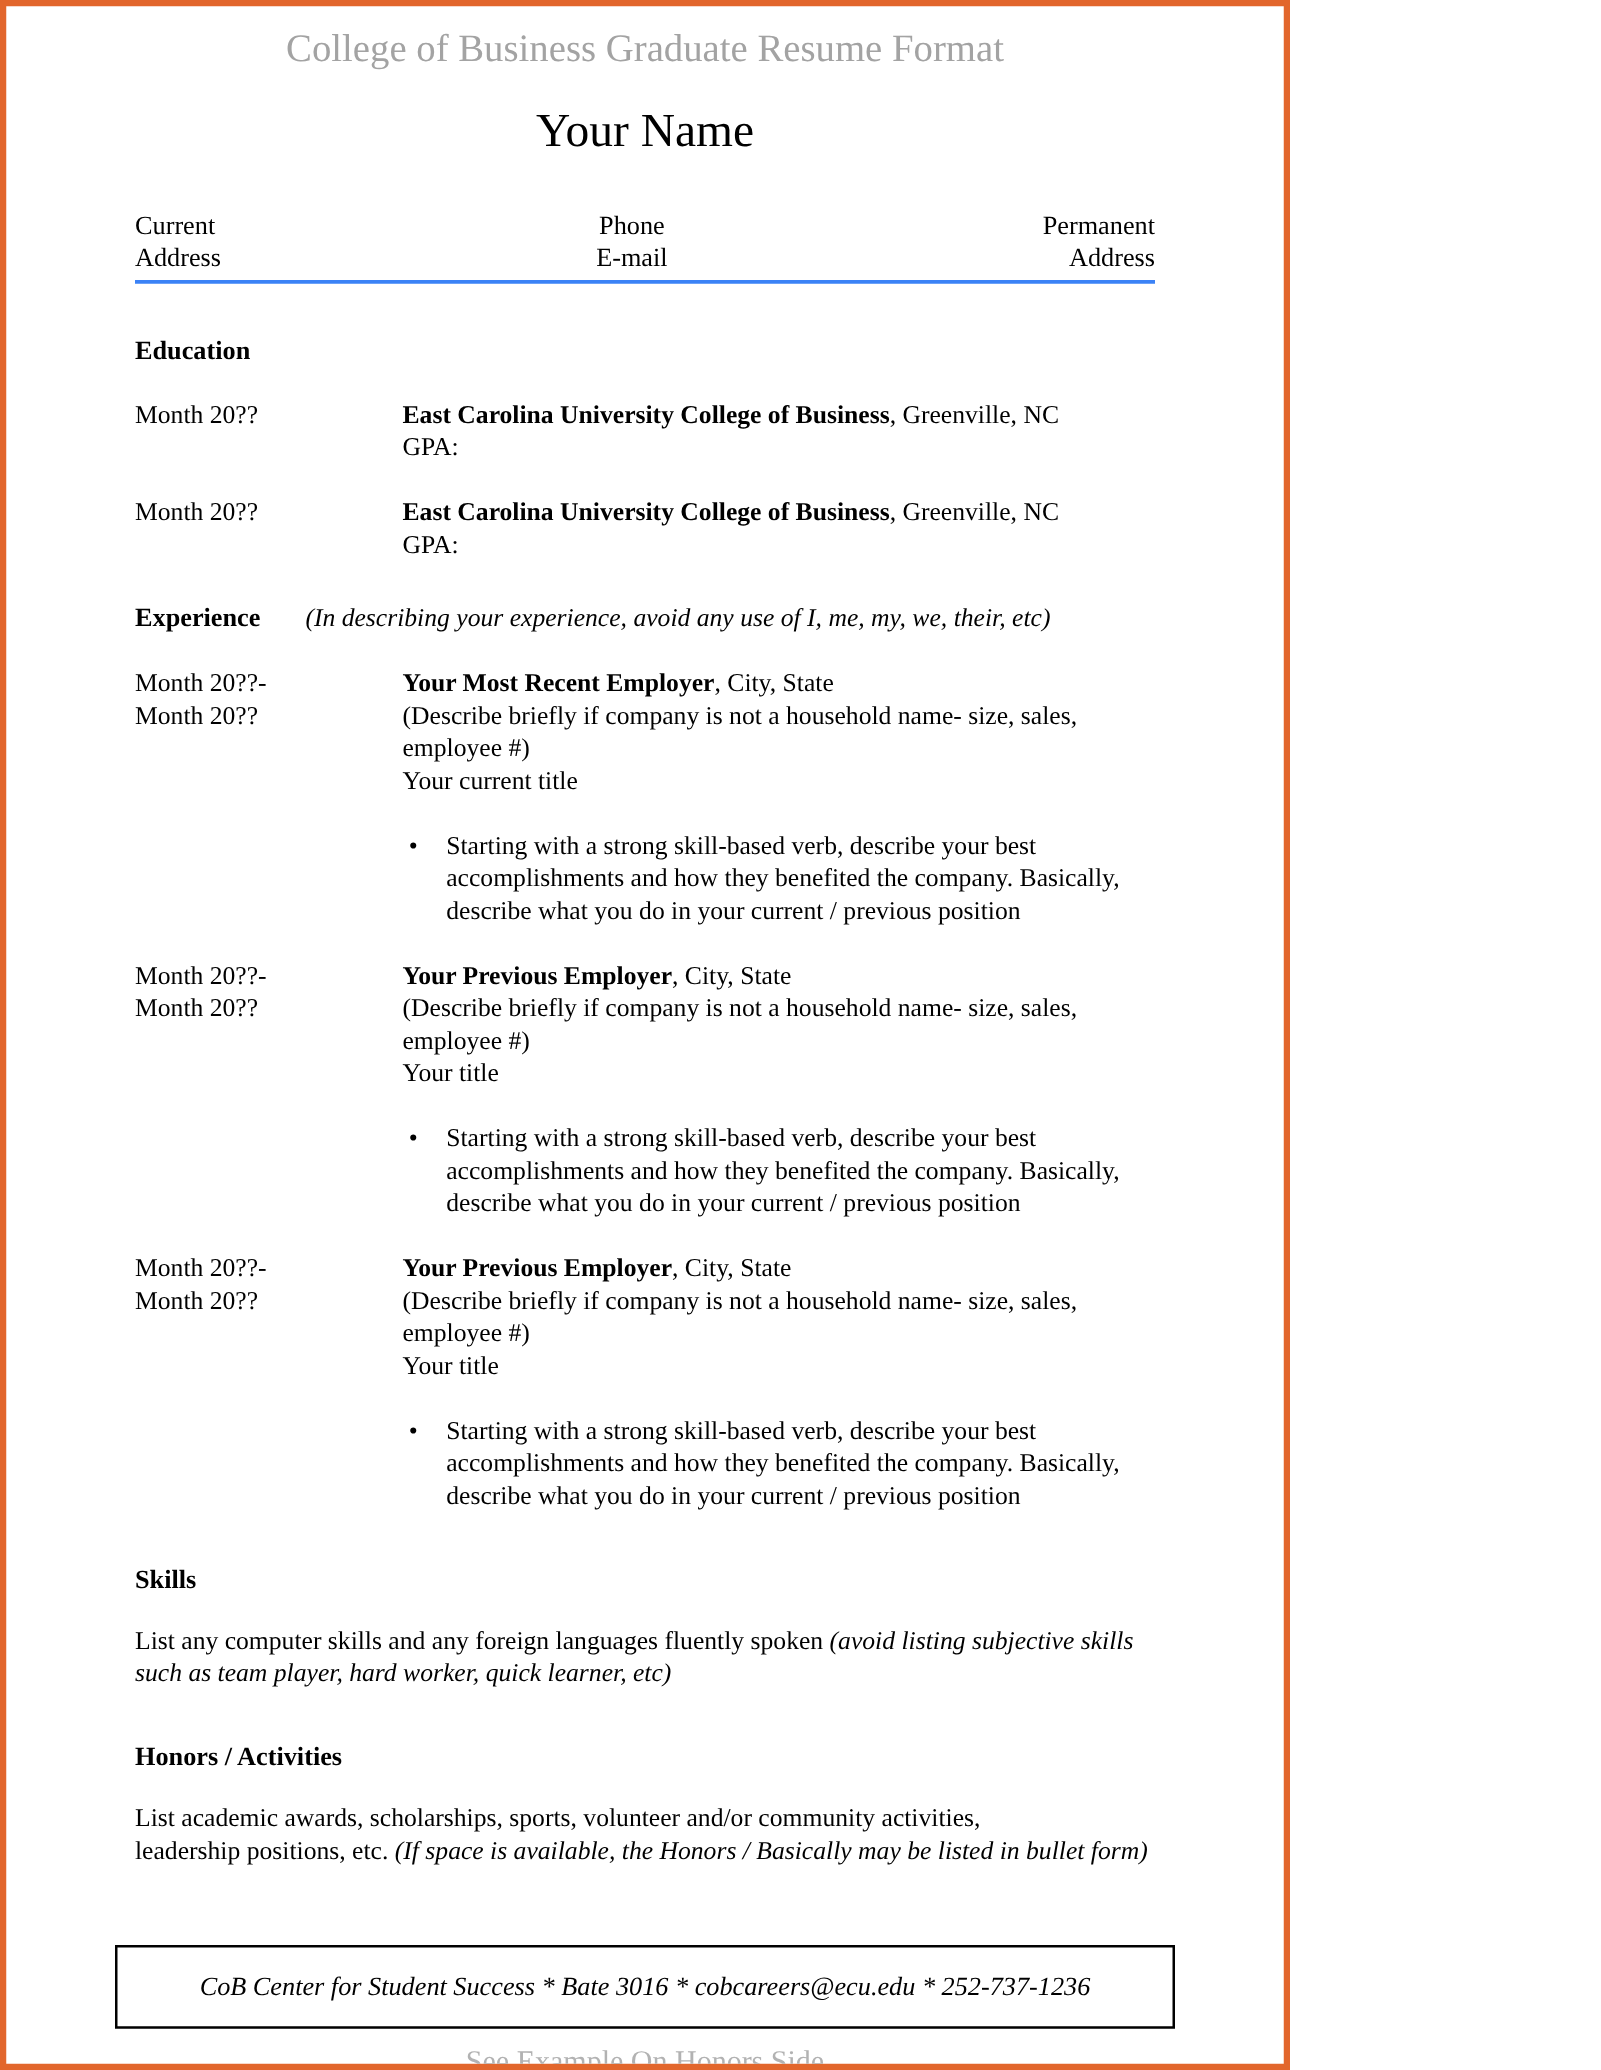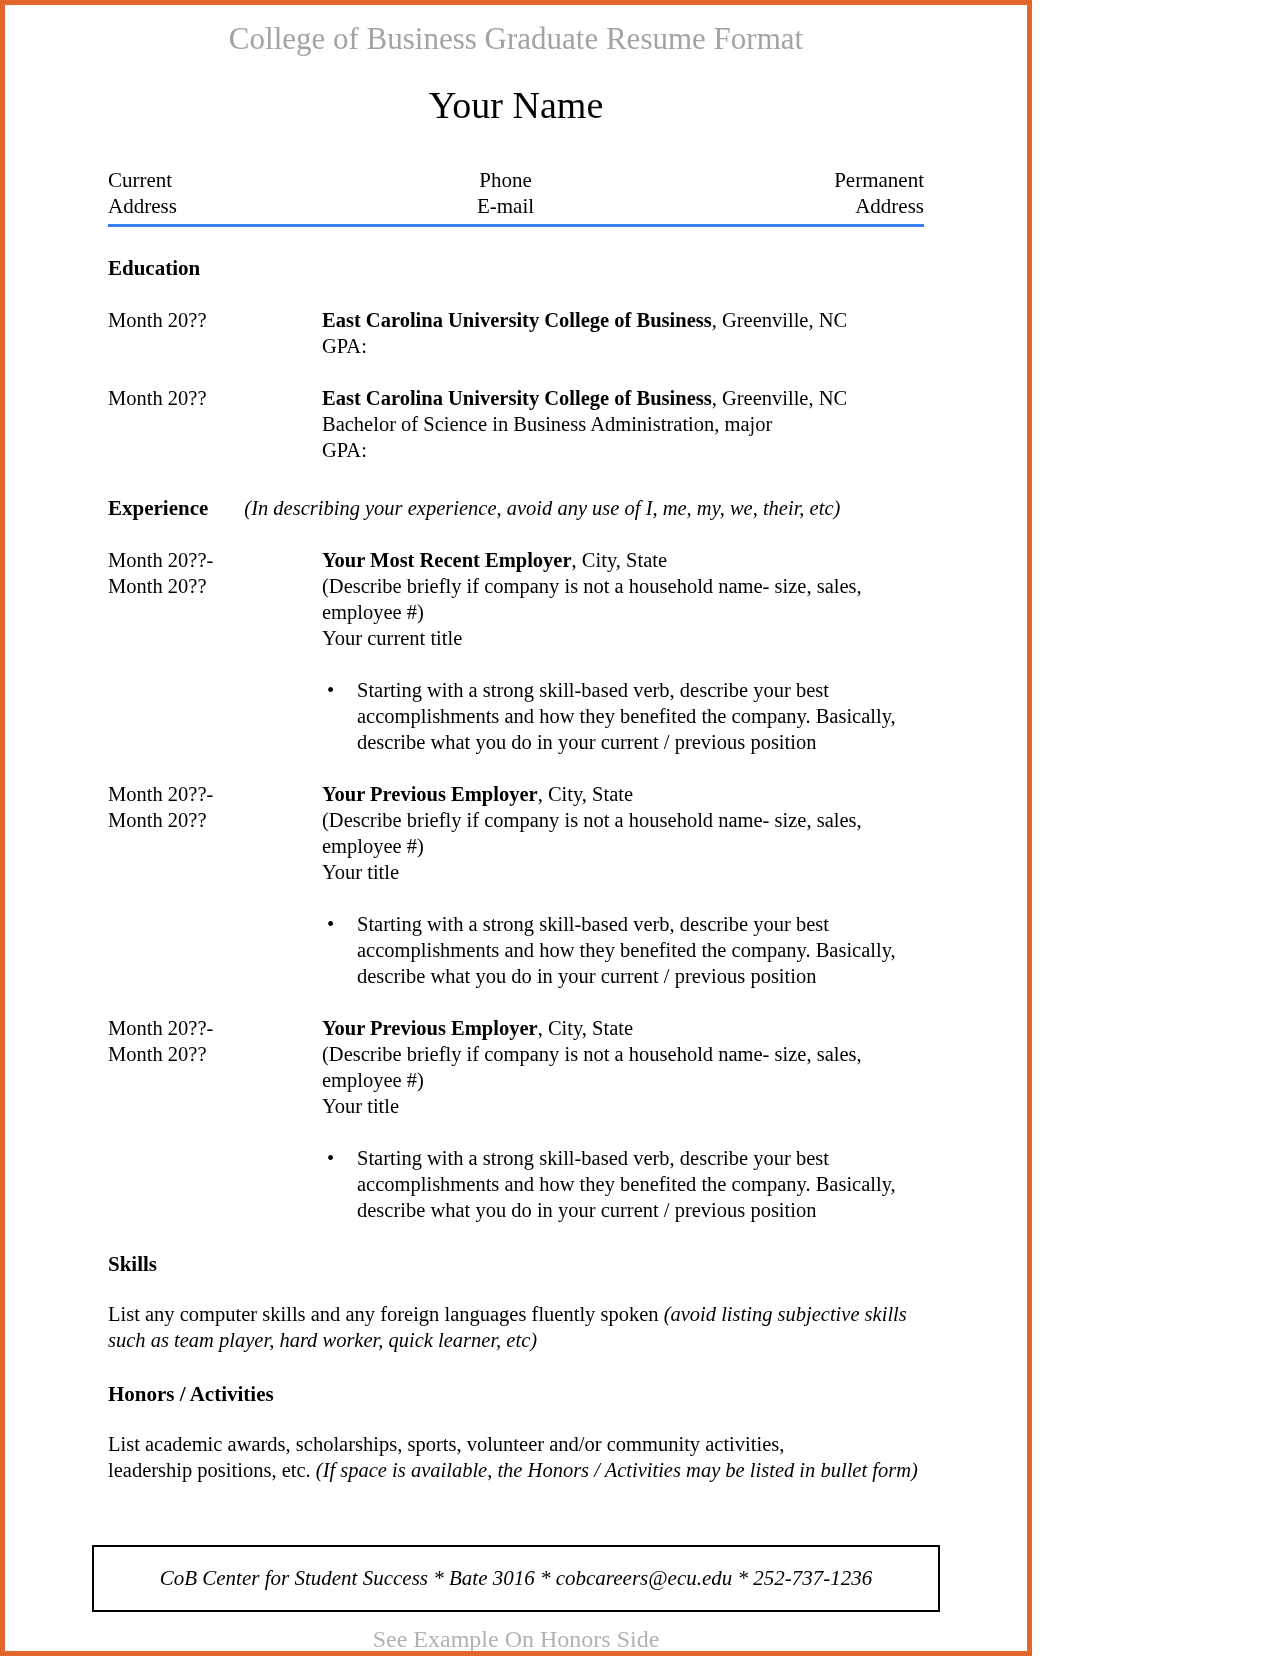--- a/index.html
+++ b/index.html
@@ -41,21 +41,21 @@
   .contact-col.center { text-align: center; }
   .contact-col.right  { text-align: right; }
   .content {
     margin: 0 103px;
     font-size: 20.5px;
     line-height: 26px;
   }
   .section-heading {
     font-weight: bold;
     font-size: 21px;
-    margin-top: 28px;
+    margin-top: 40px;
   }
   .section-heading-row { margin-top: 32px; }
   .section-heading-row .heading { font-weight: bold; font-size: 21px; }
   .section-heading-row .note { font-style: italic; margin-left: 36px; }
   .entry {
     display: grid;
     grid-template-columns: 214px 1fr;
     margin-top: 26px;
   }
   .b { font-weight: bold; }
@@ -119,21 +119,20 @@
       <div class="desc">
         <div><span class="b">East Carolina University College of Business</span><span>, Greenville, NC</span></div>
         <div>GPA:</div>
       </div>
     </div>
 
     <div class="entry">
       <div class="date">Month 20??</div>
       <div class="desc">
         <div><span class="b">East Carolina University College of Business</span><span>, Greenville, NC</span></div>
-        <div>Bachelor of Science in Business Administration, major</div>
         <div>GPA:</div>
       </div>
     </div>
 
     <div class="section-heading-row">
       <span class="heading">Experience</span><span class="note">(In describing your experience, avoid any use of I, me, my, we, their, etc)</span>
     </div>
 
     <div class="entry">
       <div class="date">
@@ -184,21 +183,21 @@
     </div>
 
     <div class="section-heading">Skills</div>
     <div class="para">
       <span>List any computer skills and any foreign languages fluently spoken </span><span class="it">(avoid listing subjective skills such as team player, hard worker, quick learner, etc)</span>
     </div>
 
     <div class="section-heading">Honors / Activities</div>
     <div class="para">
       <div>List academic awards, scholarships, sports, volunteer and/or community activities,</div>
-      <div><span>leadership positions, etc.  </span><span class="it">(If space is available, the Honors / Activities may be listed in bullet form)</span></div>
+      <div><span>leadership positions, etc.  </span><span class="it">(If space is available, the Honors / Basically may be listed in bullet form)</span></div>
     </div>
 
   </div>
 
   <div class="footer-box">CoB Center for Student Success * Bate 3016 * cobcareers@ecu.edu * 252-737-1236</div>
   <div class="footer-note">See Example On Honors Side</div>
 
 </div>
 
 </body></html>

